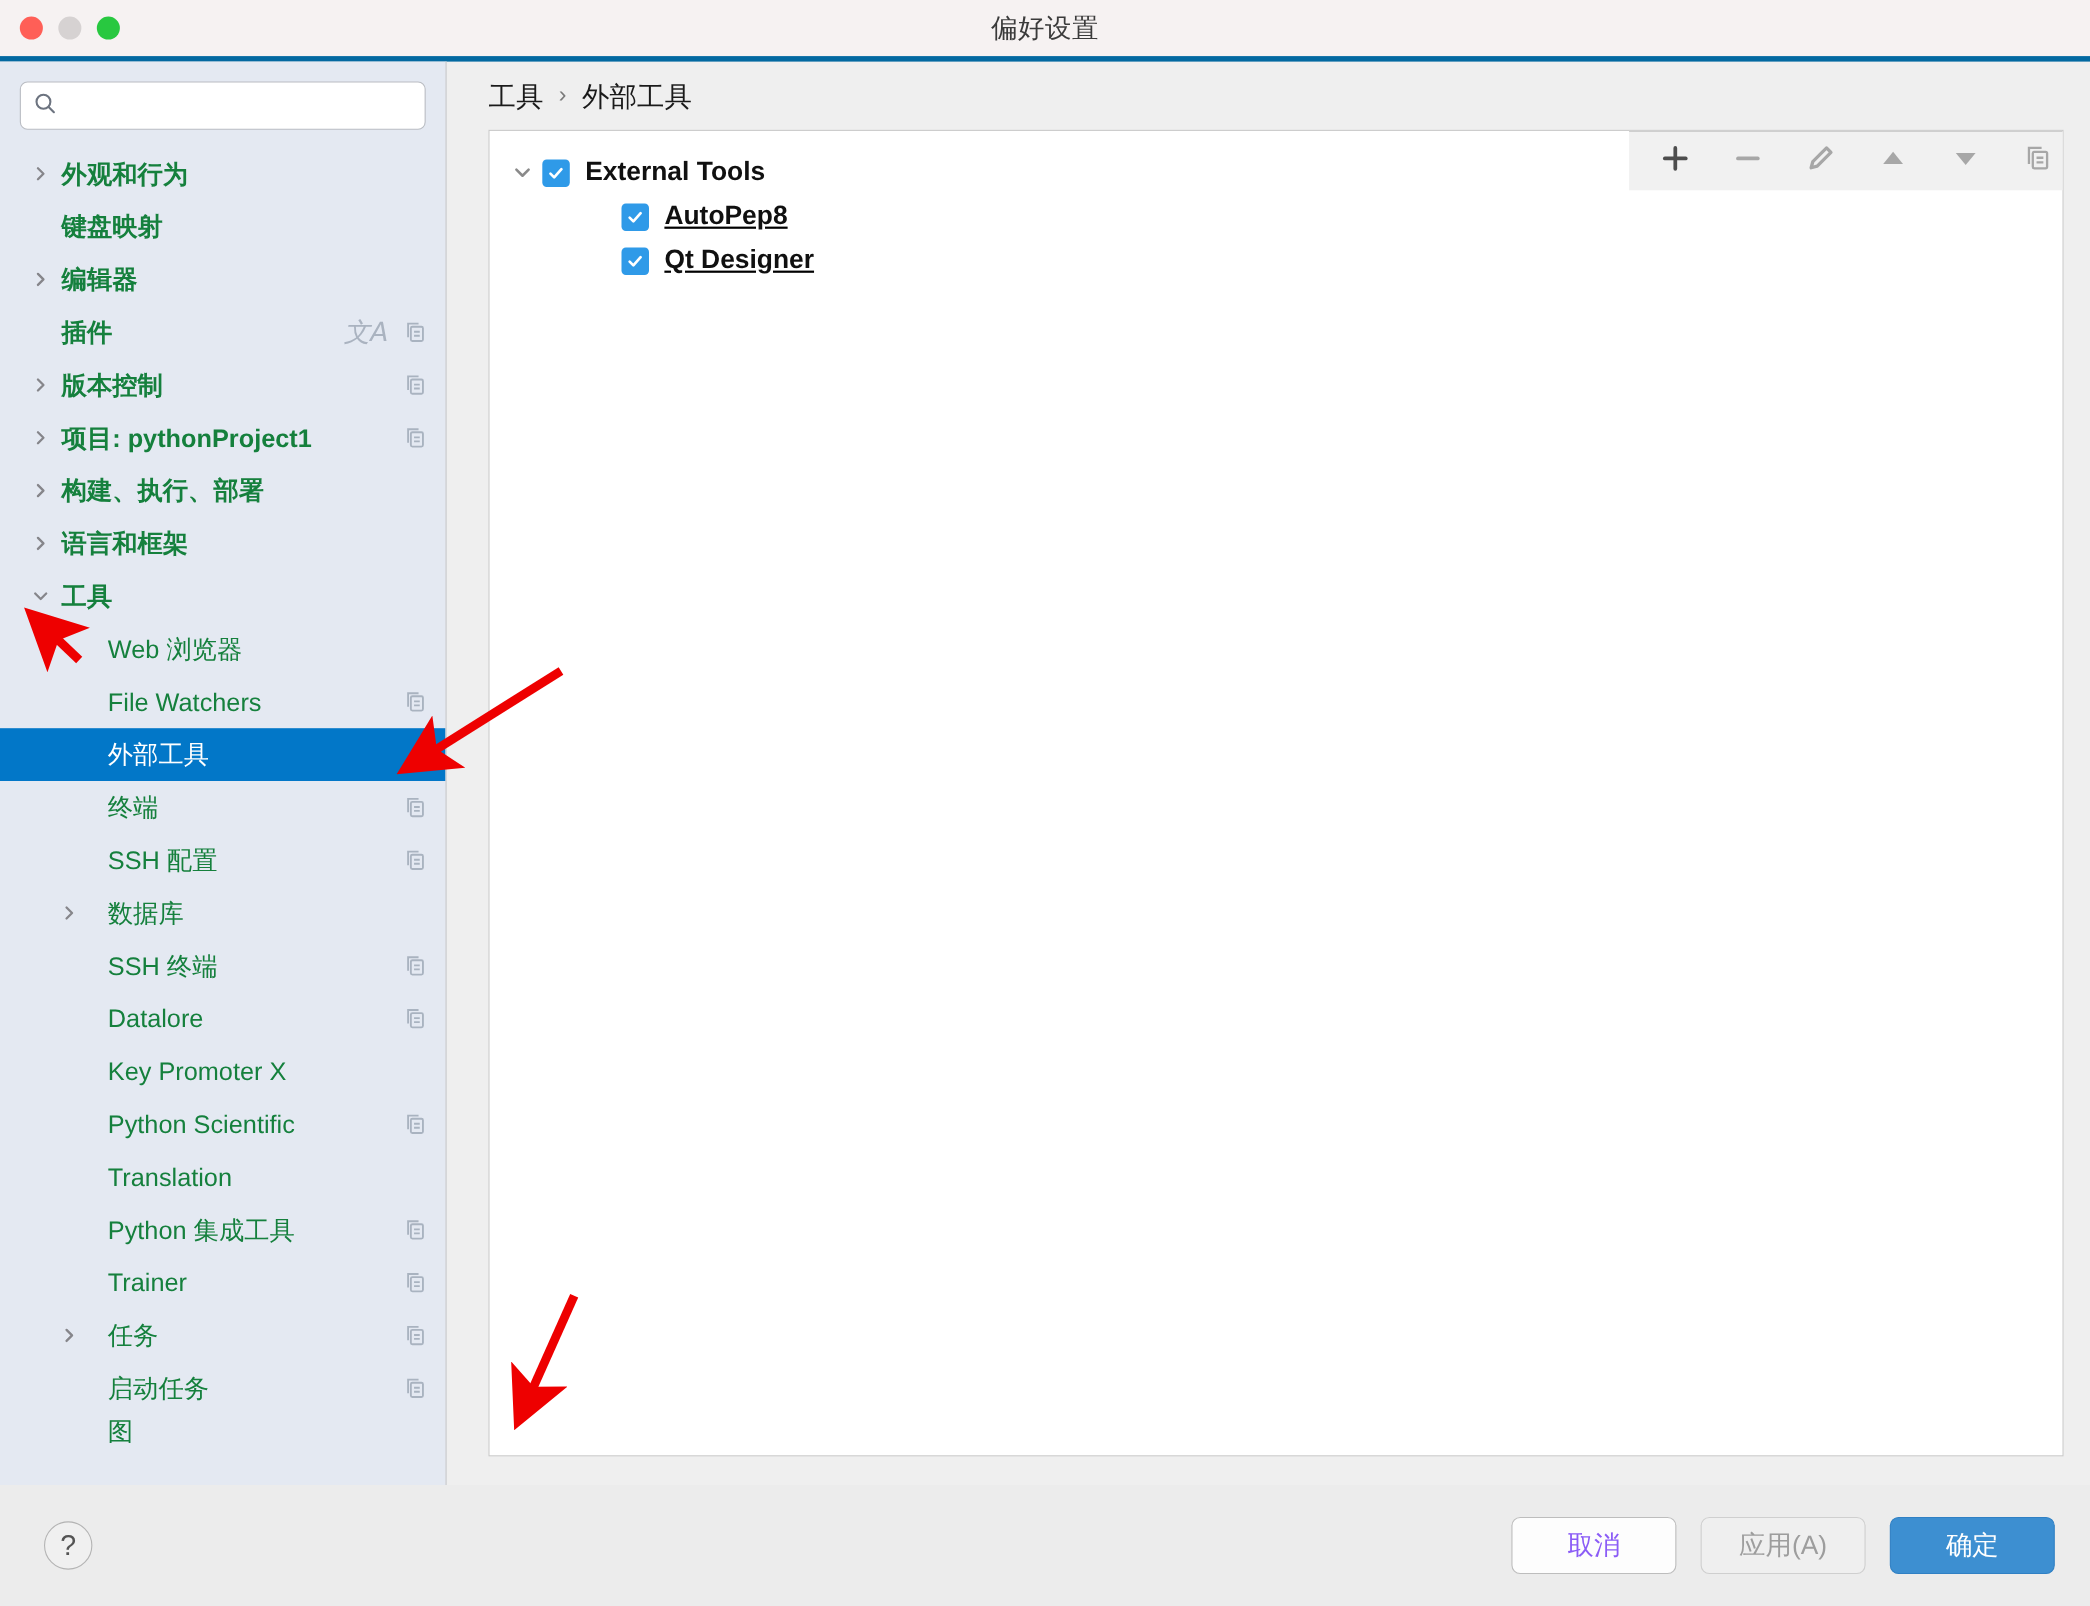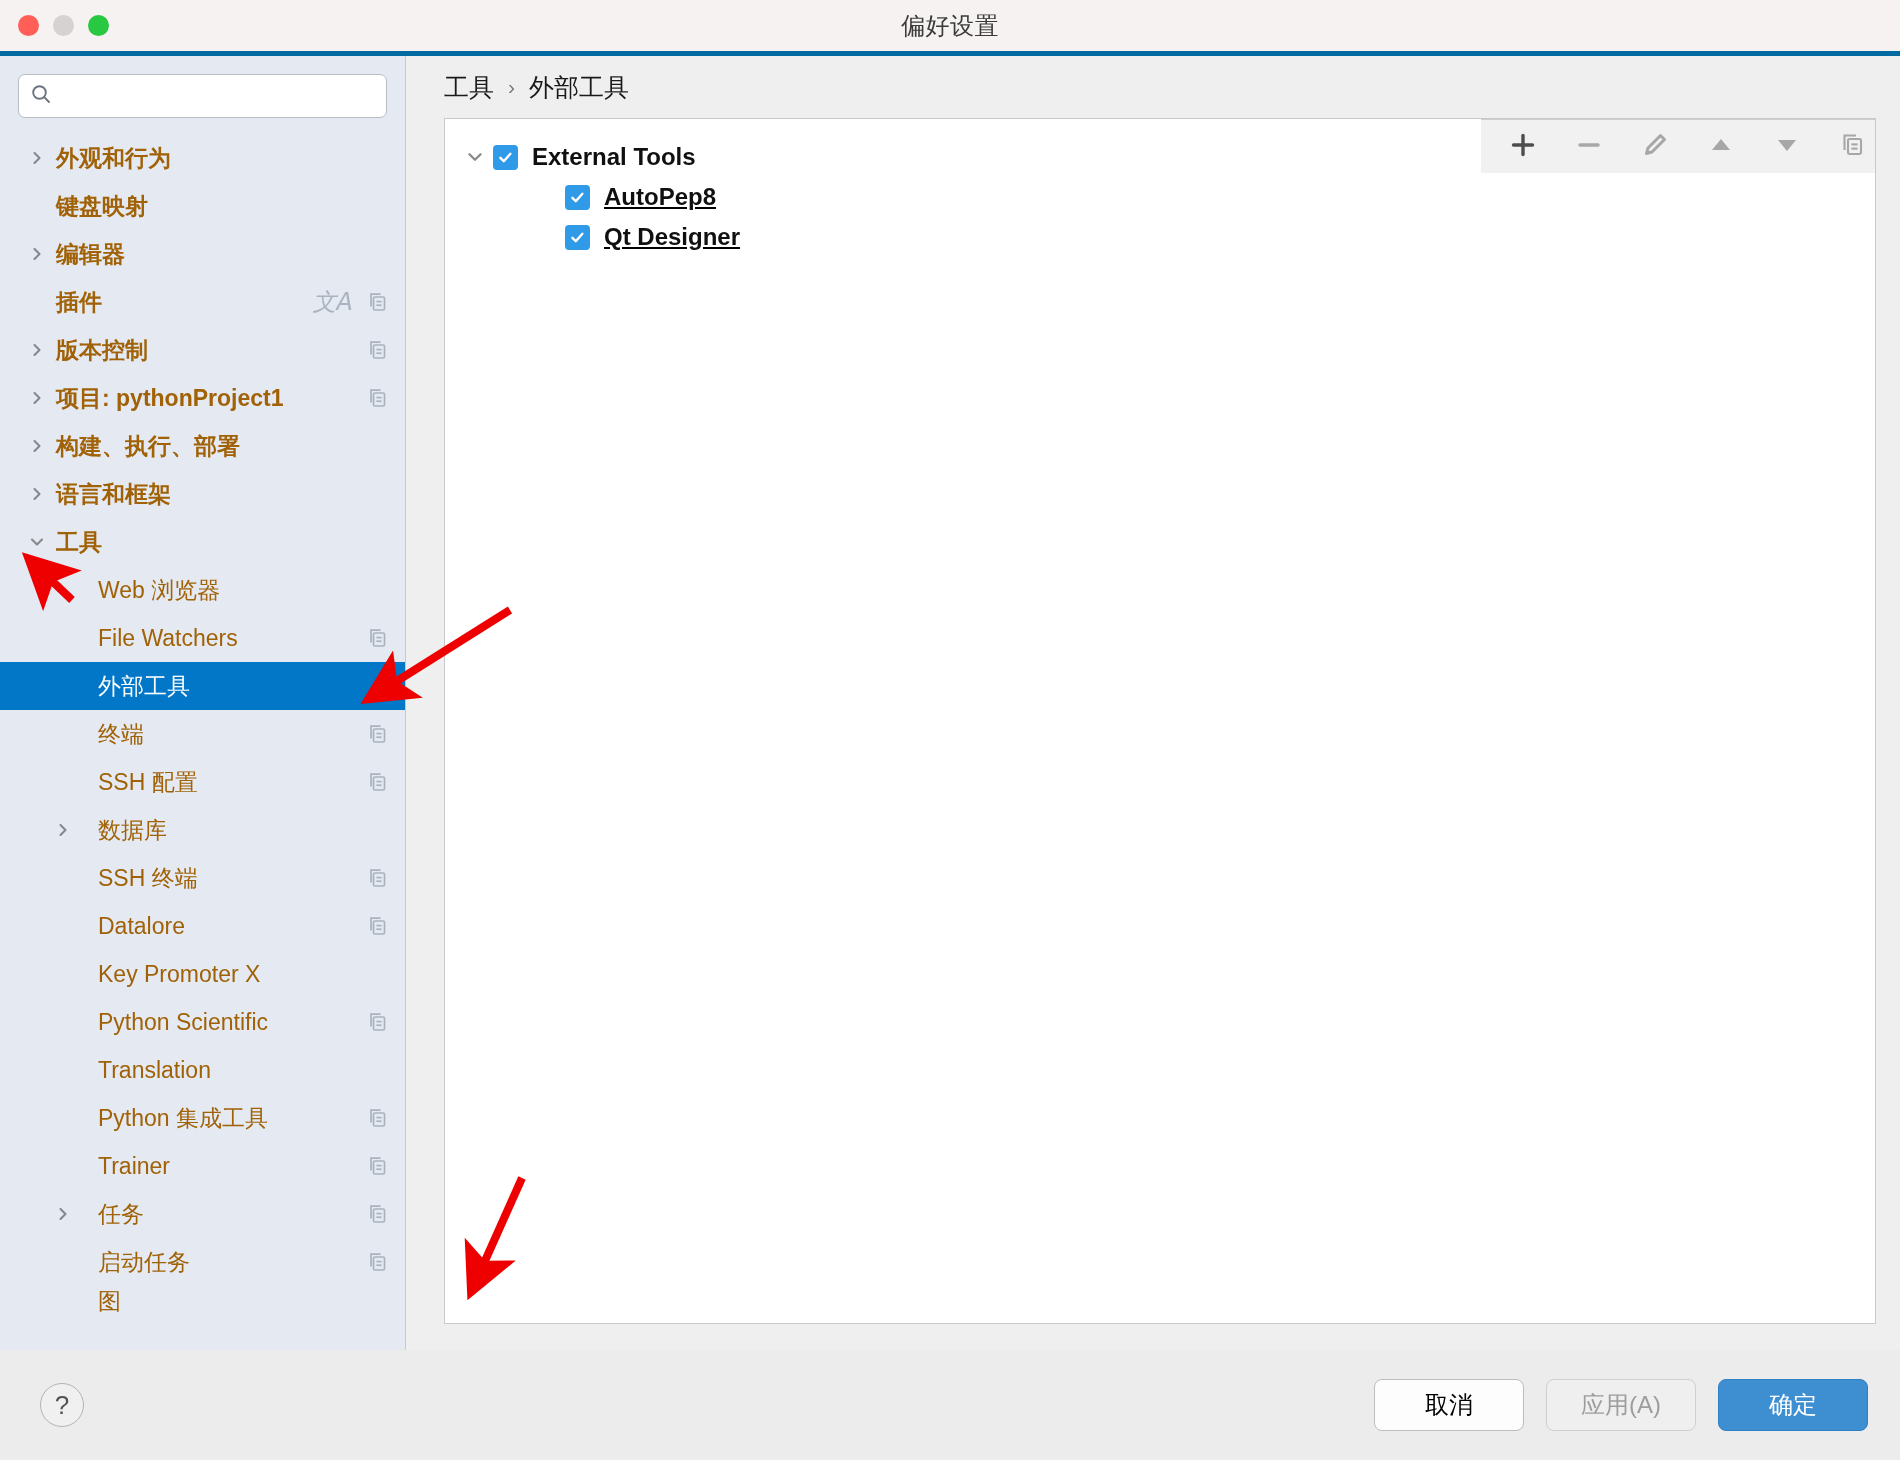--- a/index.html
+++ b/index.html
@@ -61,21 +61,21 @@
   #tree { font-size: 0; }
   .row {
     height: 48px; display: flex; align-items: center;
     position: relative; padding-right: 16px;
   }
   .row .twisty {
     width: 30px; flex: 0 0 30px; display: flex;
     align-items: center; justify-content: center;
   }
   .row .label {
-    font-size: 23px; color: #a16207; white-space: nowrap;
+    font-size: 23px; color: #15803d; white-space: nowrap;
   }
   .row.lvl0 .twisty { margin-left: 22px; }
   .row.lvl0 .label { margin-left: 4px; }
   .row.lvl1 .twisty { margin-left: 48px; }
   .row.lvl1 .label { margin-left: 20px; }
   .row.bold .label { font-weight: bold; }
   .row.selected { background: #0277c8; }
   .row.selected .label { color: #ffffff; }
   .row .trail {
     margin-left: auto; display: flex; align-items: center; gap: 14px; font-style: italic;
@@ -128,21 +128,21 @@
     width: 44px; height: 44px; border-radius: 50%;
     border: 1px solid #b4b4b4; background: #f0f0f0;
     display: flex; align-items: center; justify-content: center;
     font-size: 26px; color: #545454; margin-left: 8px;
   }
   #footer-actions { margin-left: auto; display: flex; gap: 22px; align-items: center; }
   .fbtn {
     min-width: 150px; height: 52px; border-radius: 8px;
     font-size: 24px; font-family: inherit;
     display: flex; align-items: center; justify-content: center;
-    border: 1px solid #bdbdbd; background: #fdfdfd; color: #000000;
+    border: 1px solid #bdbdbd; background: #fdfdfd; color: #8b5cf6;
   }
   .fbtn.disabled { color: #9d9d9d; background: #efefef; border-color: #cfcfcf; }
   .fbtn.primary { background: #3d8fd1; border-color: #3080c4; color: #fff; }
 
   
   #annotations { position: absolute; inset: 0; pointer-events: none; }
 </style>
 </head>
 <body>
 

